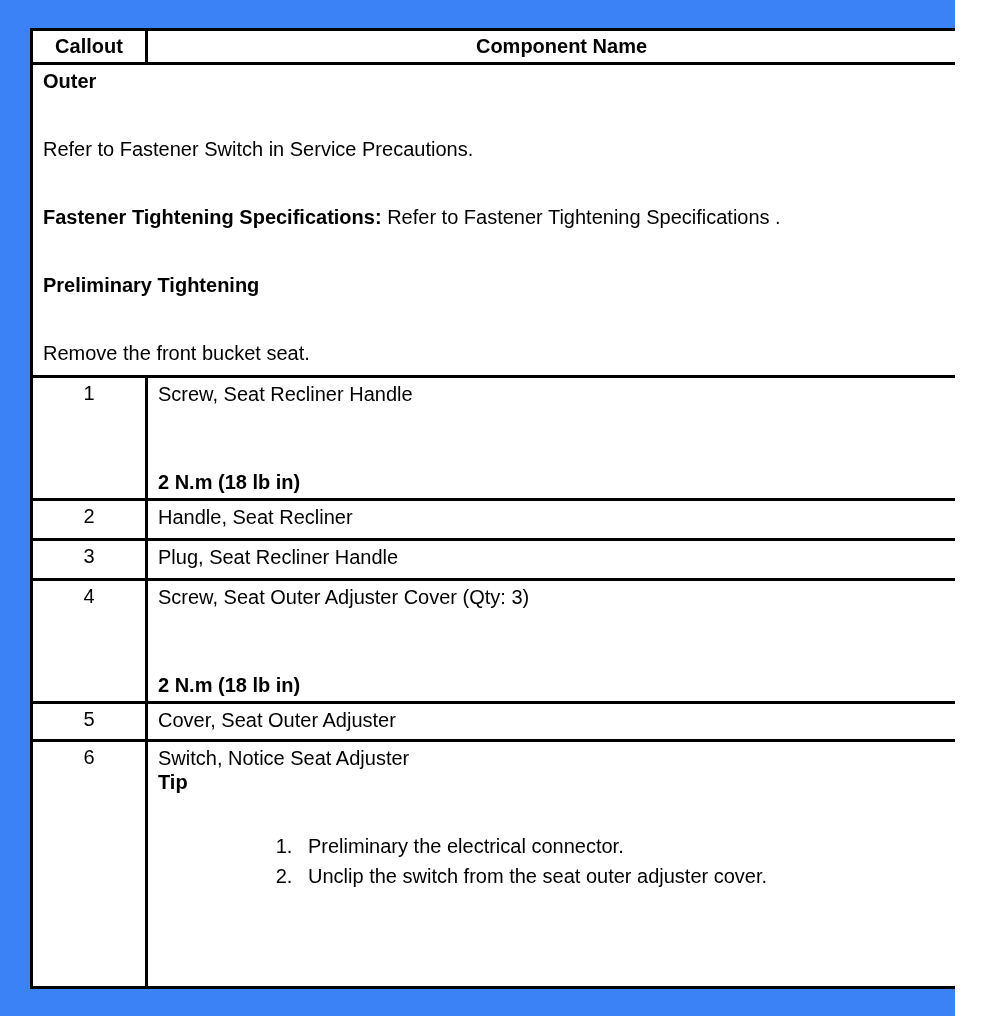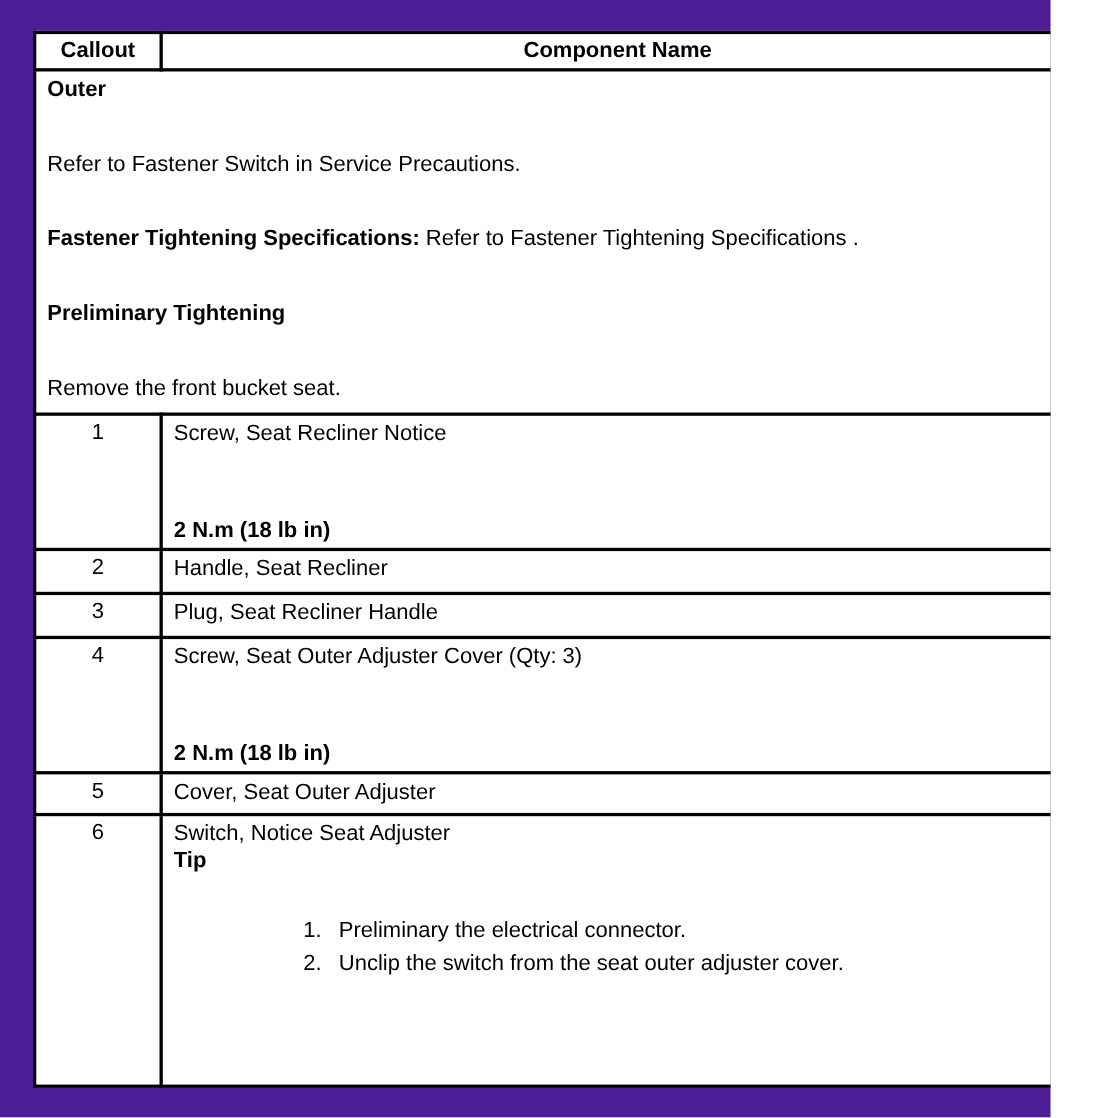--- a/index.html
+++ b/index.html
@@ -6,21 +6,21 @@
   html, body {
     margin: 0;
     padding: 0;
     background: #ffffff;
     font-family: "Liberation Sans", sans-serif;
   }
   .page {
     position: relative;
     width: 955px;
     height: 1016px;
-    background: #4c1d95;
+    background: #3b82f6;
     overflow: hidden;
   }
   table.comp-table {
     position: absolute;
     left: 30px;
     top: 28px;
     width: 948px;
     border-collapse: collapse;
     table-layout: fixed;
     background: #ffffff;
@@ -108,21 +108,21 @@
         <p>Refer to Fastener Switch in Service Precautions.</p>
         <p><span class="b">Fastener Tightening Specifications:</span><span> Refer to Fastener Tightening Specifications .</span></p>
         <p class="b">Preliminary Tightening</p>
         <p>Remove the front bucket seat.</p>
       </td>
     </tr>
 
     <tr class="row-tall">
       <td class="callout-cell">1</td>
       <td class="comp-cell">
-        <div>Screw, Seat Recliner Notice</div>
+        <div>Screw, Seat Recliner Handle</div>
         <div class="torque-line">2 N.m (18 lb in)</div>
       </td>
     </tr>
 
     <tr class="row-short">
       <td class="callout-cell">2</td>
       <td class="comp-cell">
         <div>Handle, Seat Recliner</div>
       </td>
     </tr>

